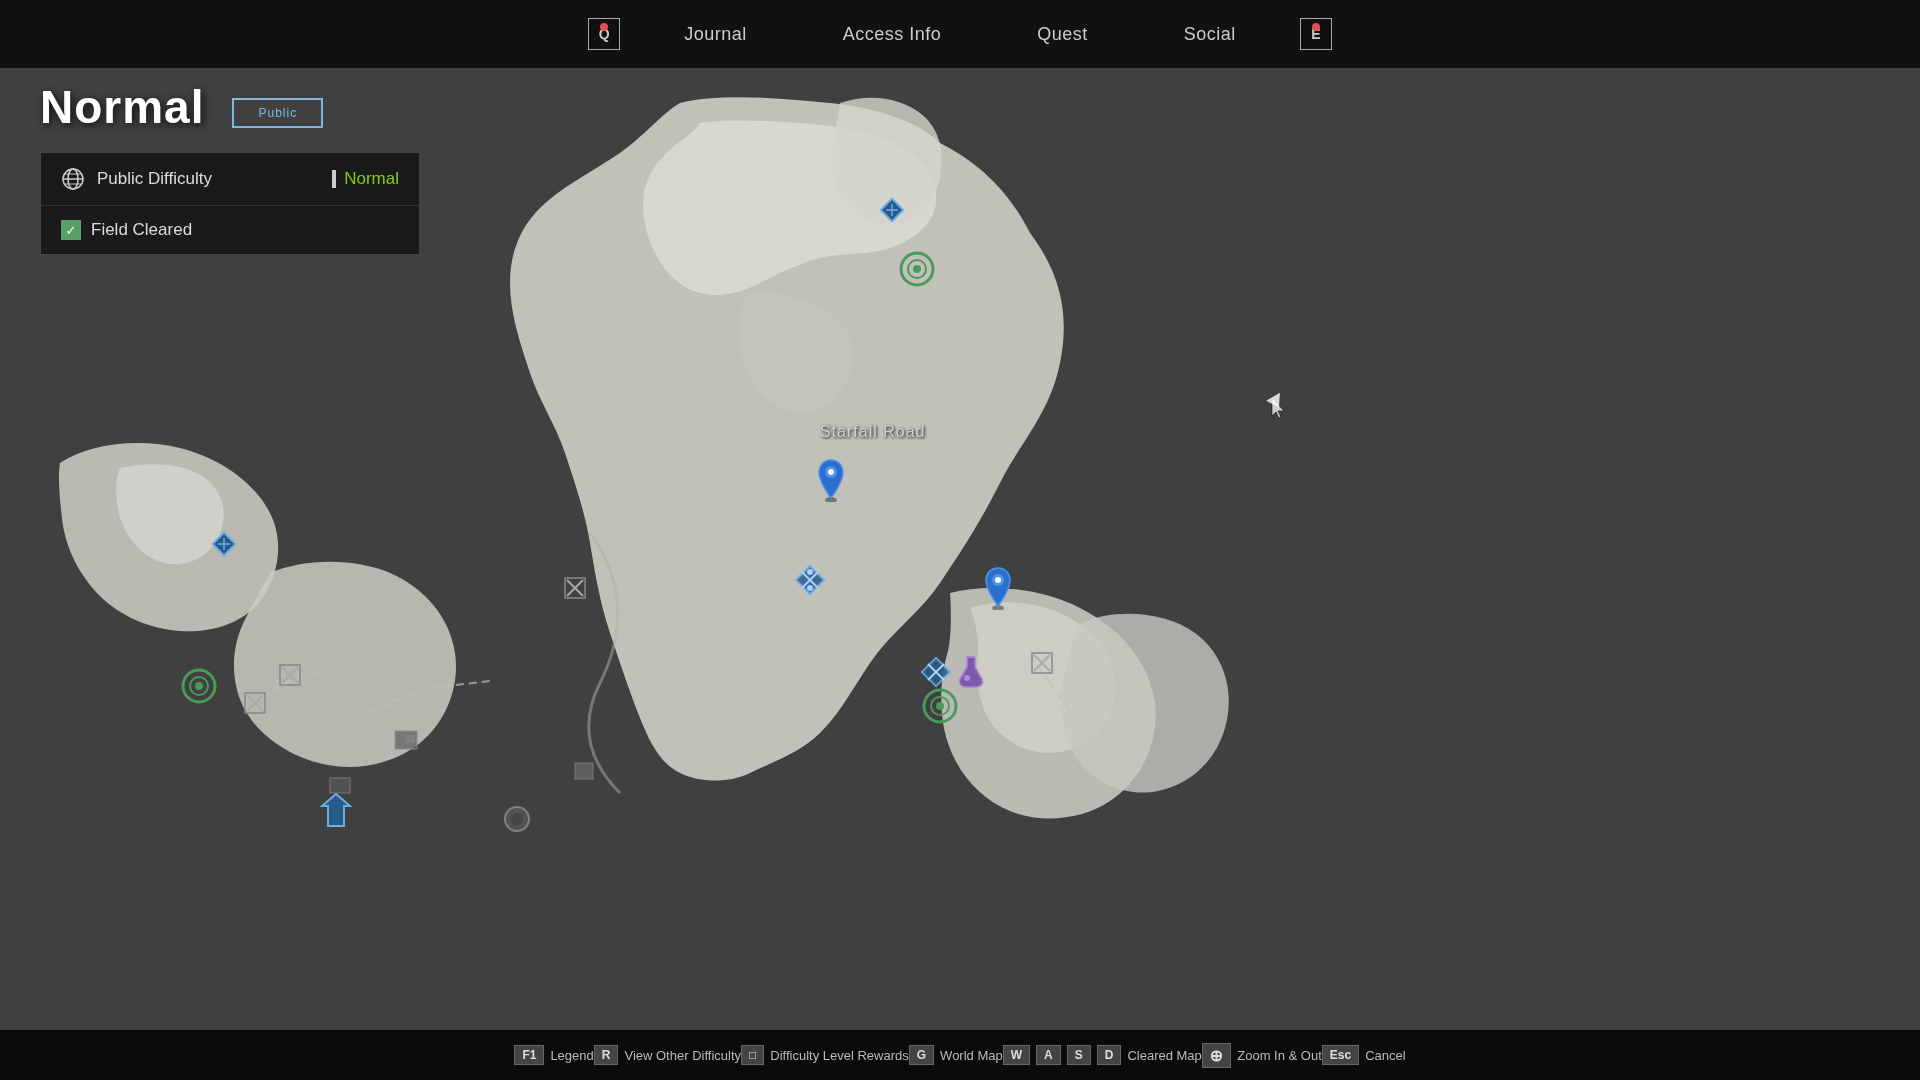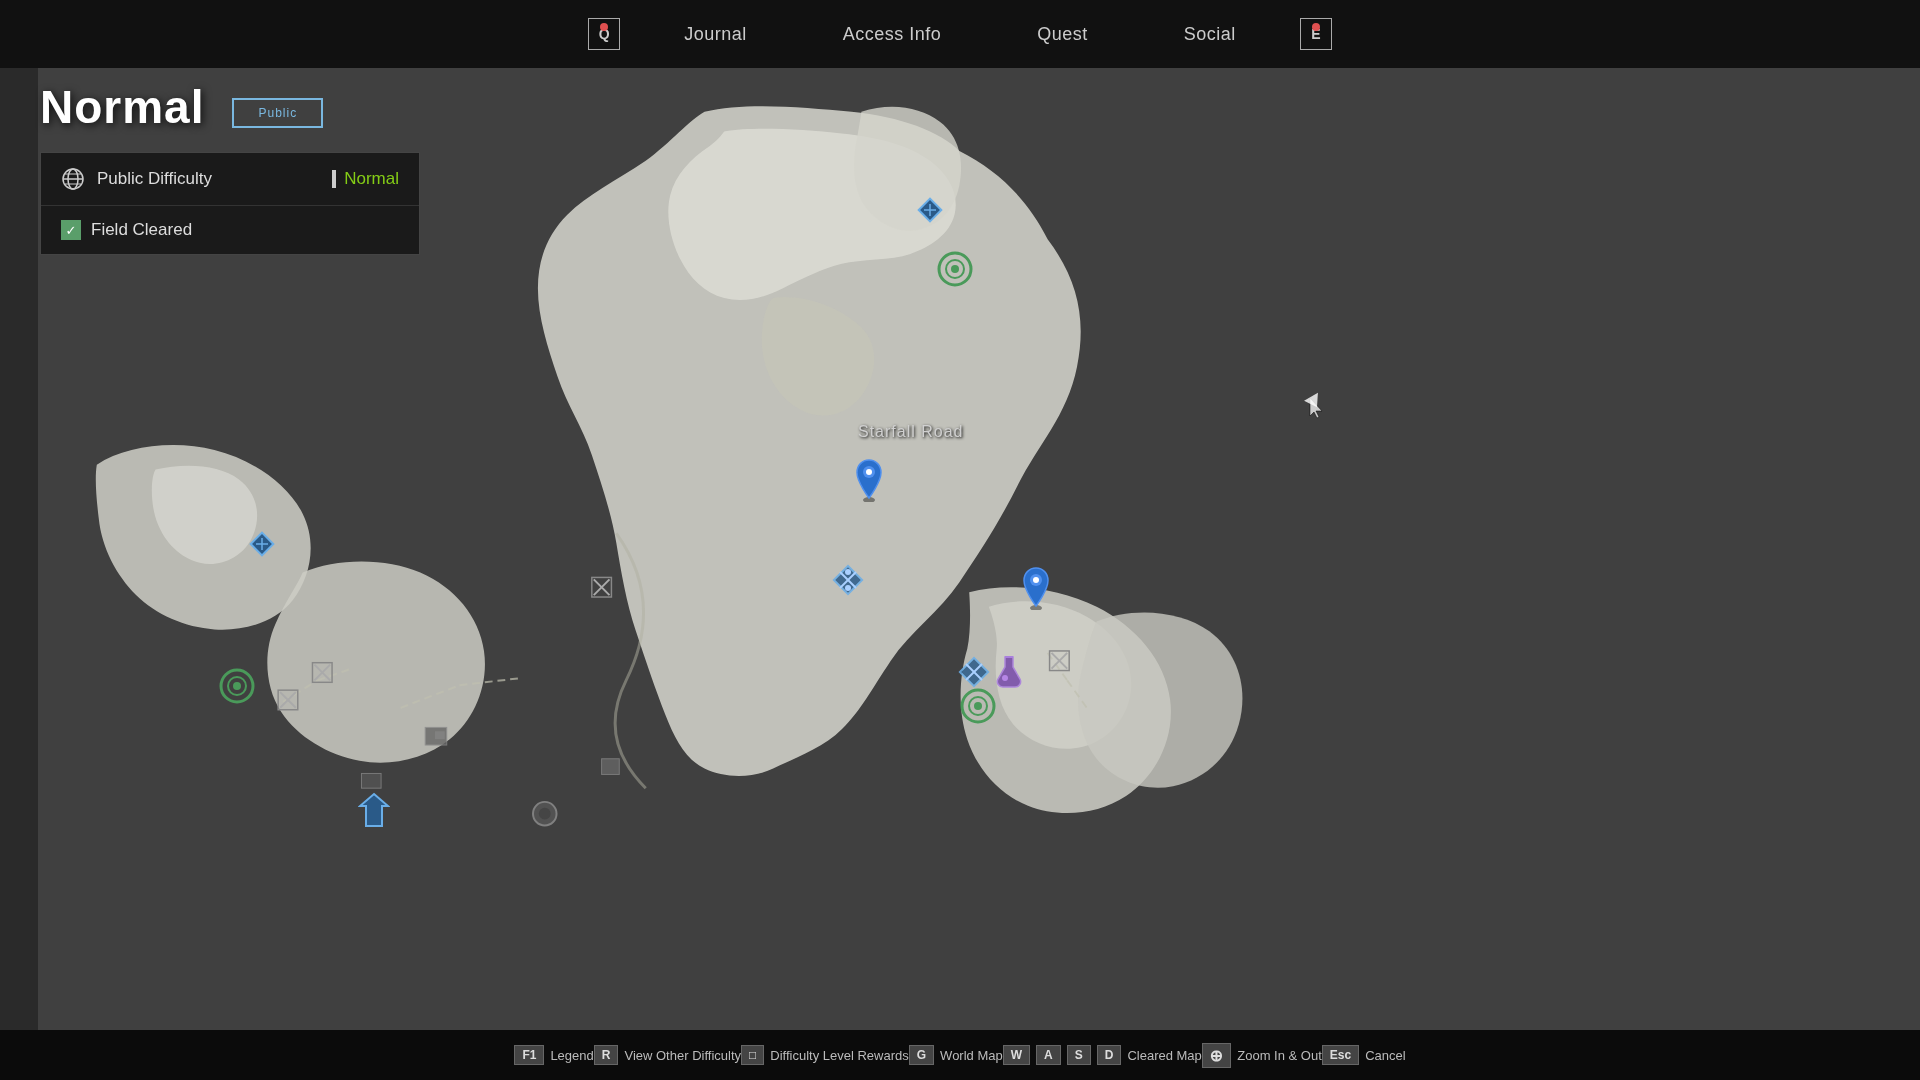--- a/index.html
+++ b/index.html
@@ -81,21 +81,20 @@
 
     
     .map-area {
       position: absolute;
       top: 68px;
       left: 0;
       right: 0;
       bottom: 50px;
       background: #6d28d9;
       overflow: hidden;
-      margin-left: 38px;
     }
 
     
     .terrain-svg {
       position: absolute;
       top: 0;
       left: 0;
       width: 100%;
       height: 100%;
     }

